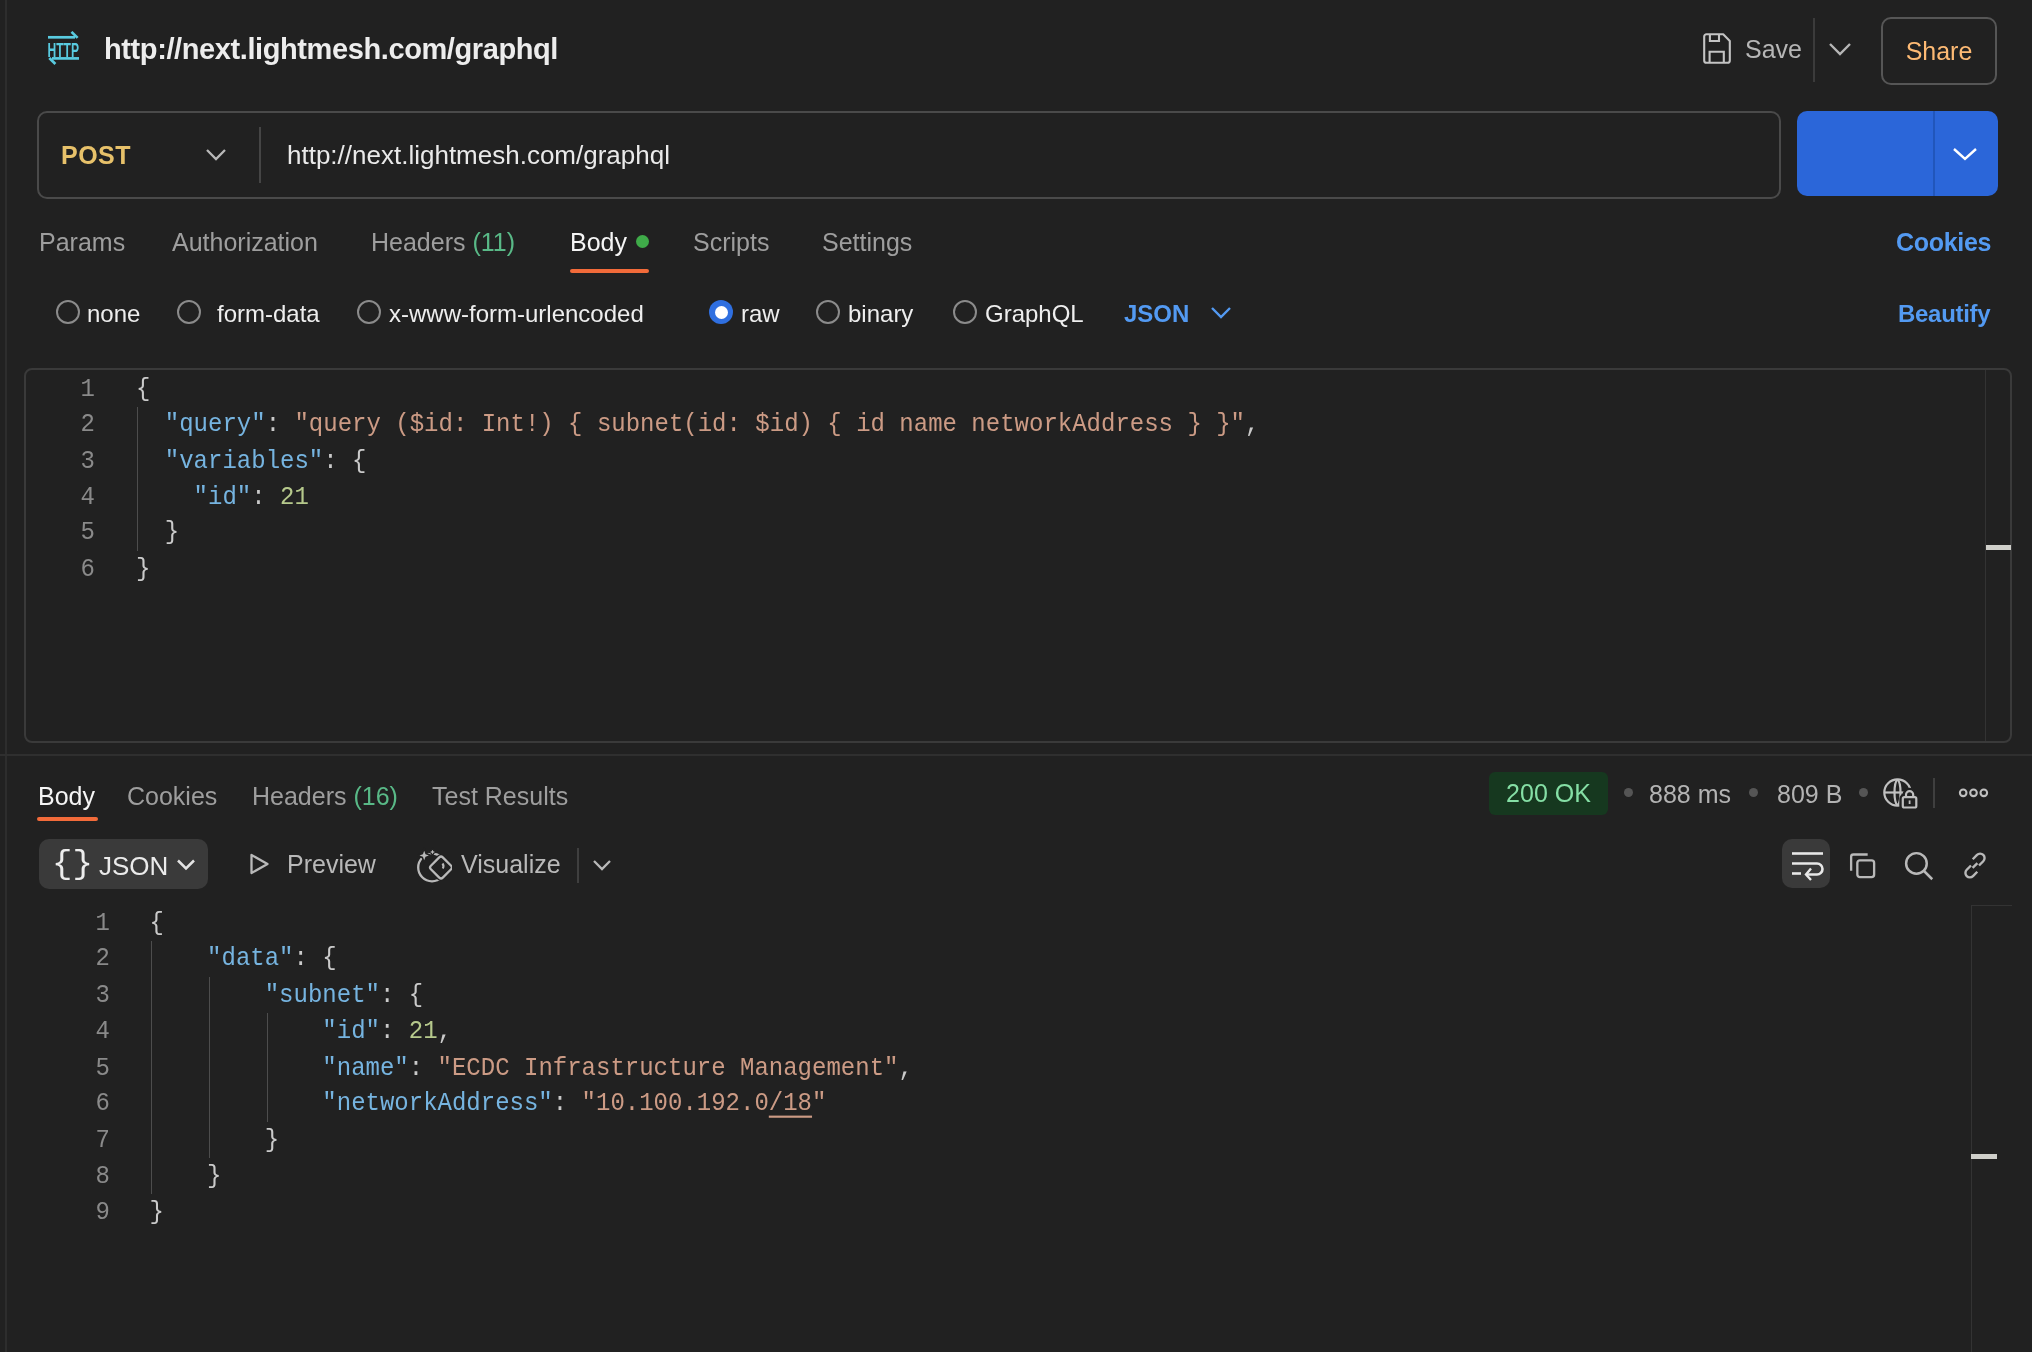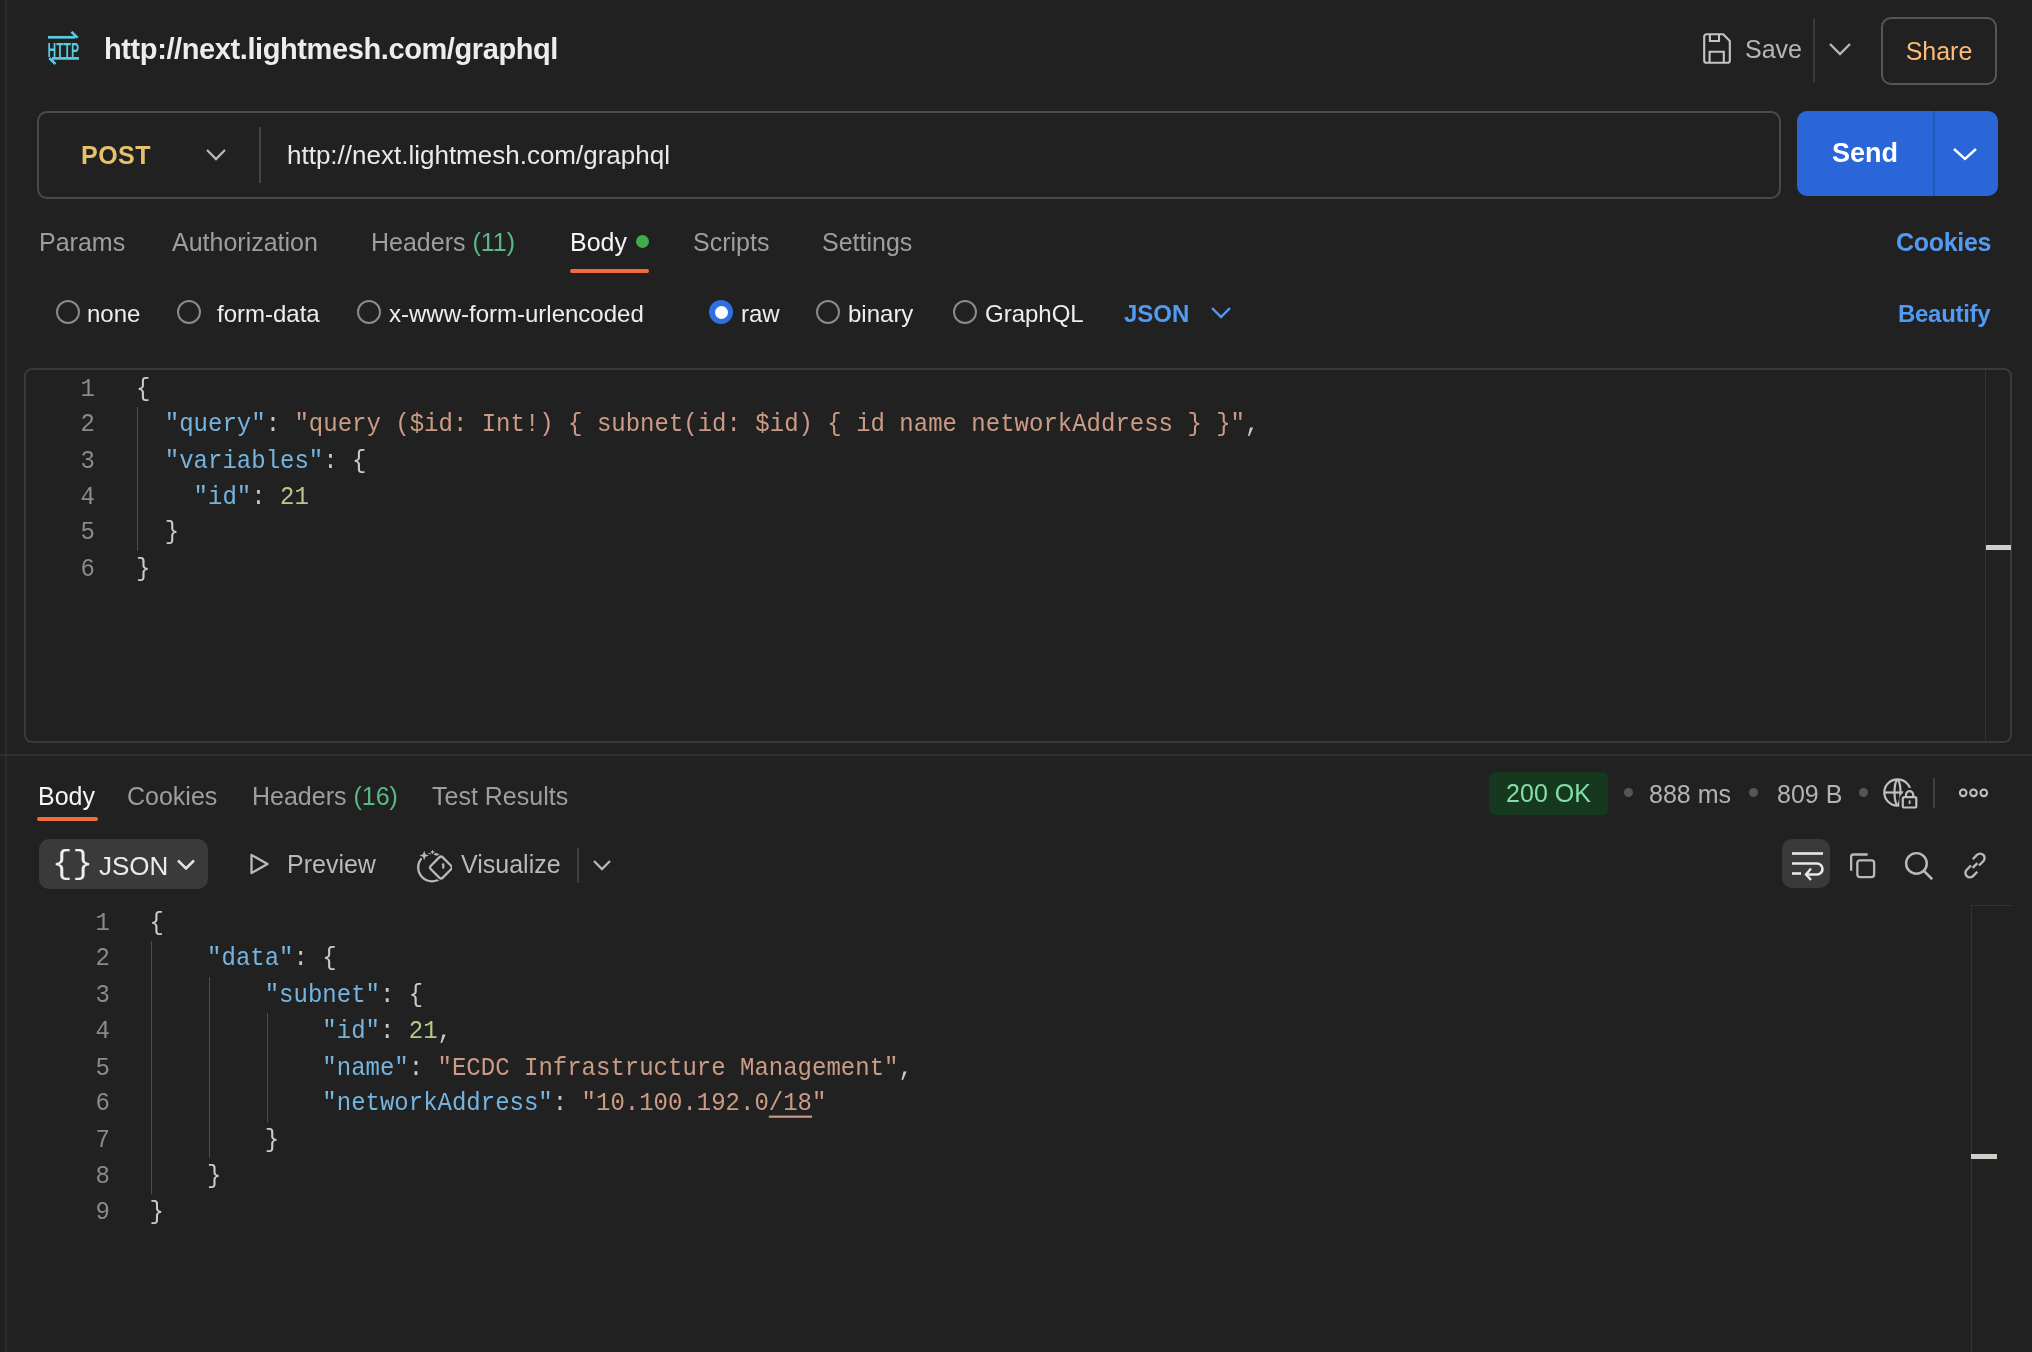--- a/index.html
+++ b/index.html
@@ -9,21 +9,21 @@
 .mono { font-family:"Liberation Mono", monospace; }
 svg { display:block; }
 
 
 #title { left:104px; top:33px; font-size:29px; letter-spacing:-0.4px; font-weight:bold; color:#ededed; }
 .gray { color:#b6b6b6; }
 #shareBtn { left:1881px; top:17px; width:116px; height:68px; border:2px solid #565656; border-radius:10px; color:#fdba74; font-size:25px; display:flex; align-items:center; justify-content:center; }
 
 
 #reqbar { left:37px; top:111px; width:1744px; height:88px; border:2px solid #4a4a4a; border-radius:10px; }
-#post { left:61px; top:111px; height:88px; line-height:88px; font-size:25px; font-weight:bold; color:#e7c16a; letter-spacing:0.5px;margin-left:20px; }
+#post { left:61px; top:111px; height:88px; line-height:88px; font-size:25px; font-weight:bold; color:#e7c16a; letter-spacing:0.5px; }
 #reqdiv { left:259px; top:127px; width:2px; height:56px; background:#454545; }
 #url { left:287px; top:111px; height:88px; line-height:88px; font-size:26px; color:#e9e9e9; }
 #sendBtn { left:1797px; top:111px; width:201px; height:85px; background:#2b66d9; border-radius:10px; }
 #sendTxt { left:0; top:0; width:136px; height:85px; display:flex; align-items:center; justify-content:center; color:#fff; font-size:27px; font-weight:bold; }
 #senddiv { left:136px; top:0; width:2px; height:85px; background:#2156bb; }
 
 
 .tab { position:absolute; top:228px; font-size:25px; color:#9e9e9e; }
 .green { color:#59b987; }
 #bodyTab { color:#f5f5f5; }
@@ -101,21 +101,20 @@
 <div id="shareBtn" class="abs">Share</div>
 
 <div id="reqbar" class="abs"></div>
 <div id="post" class="abs">POST</div>
 <svg class="abs" style="left:205px;top:148px" width="22" height="14" viewBox="0 0 22 14" fill="none" stroke="#b9b9b9" stroke-width="2.3">
     <path d="M2 2 L11 11 L20 2"></path>
   </svg>
 <div id="reqdiv" class="abs"></div>
 <div id="url" class="abs">http://next.lightmesh.com/graphql</div>
 <div id="sendBtn" class="abs">
-  <div id="sendTxt" class="abs">Send</div>
   <div id="senddiv" class="abs"></div>
   <svg class="abs" style="left:155px;top:36px" width="26" height="15" viewBox="0 0 26 15" fill="none" stroke="#fff" stroke-width="2.4">
       <path d="M2 2 L13 12 L24 2"></path>
     </svg>
 </div>
 
 <div class="tab" style="left:39px">Params</div>
 <div class="tab" style="left:172px">Authorization</div>
 <div class="tab" style="left:371px">Headers <span class="green">(11)</span></div>
 <div class="tab abs" id="bodyTab" style="left:570px">Body</div>

